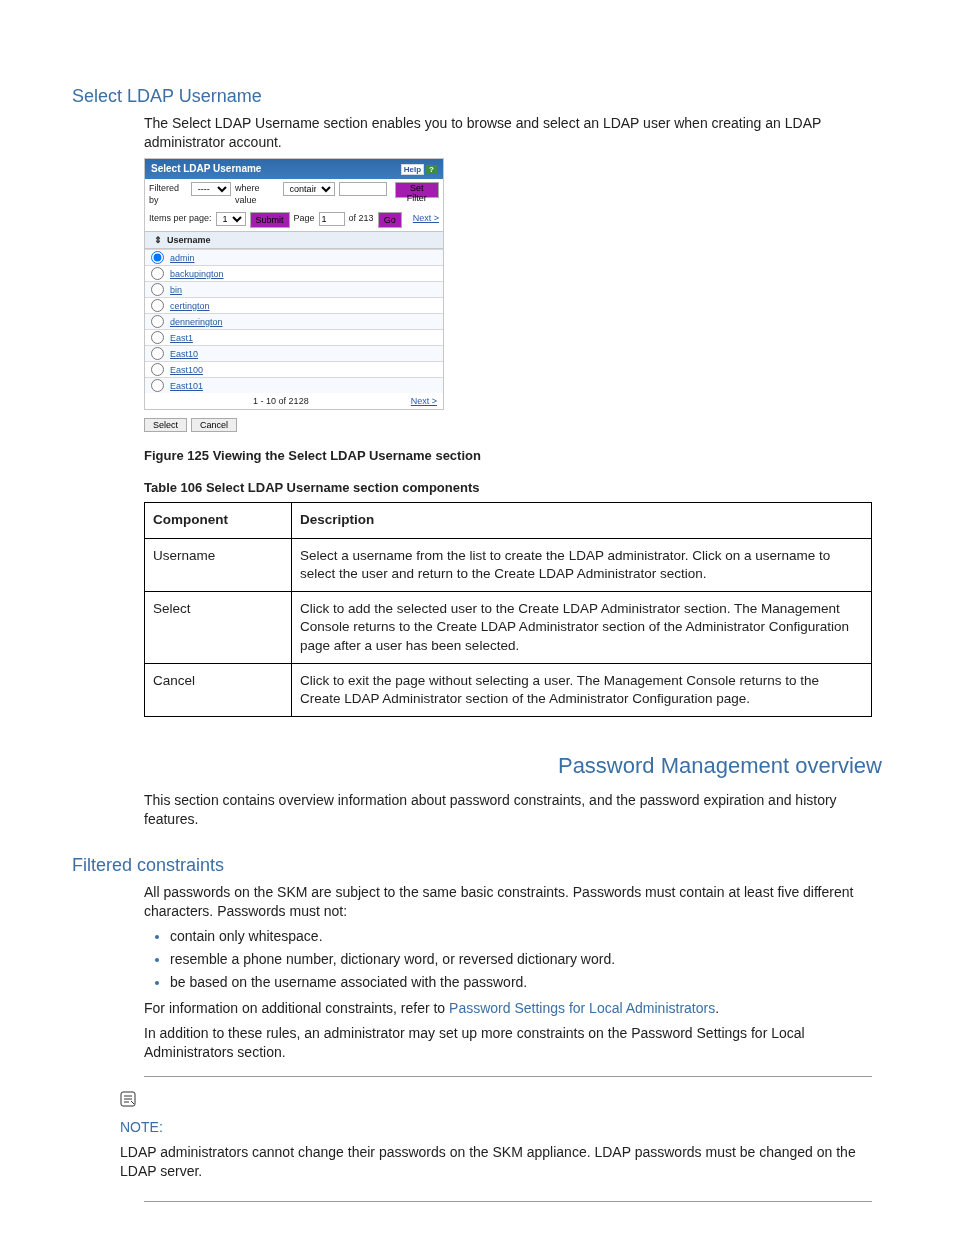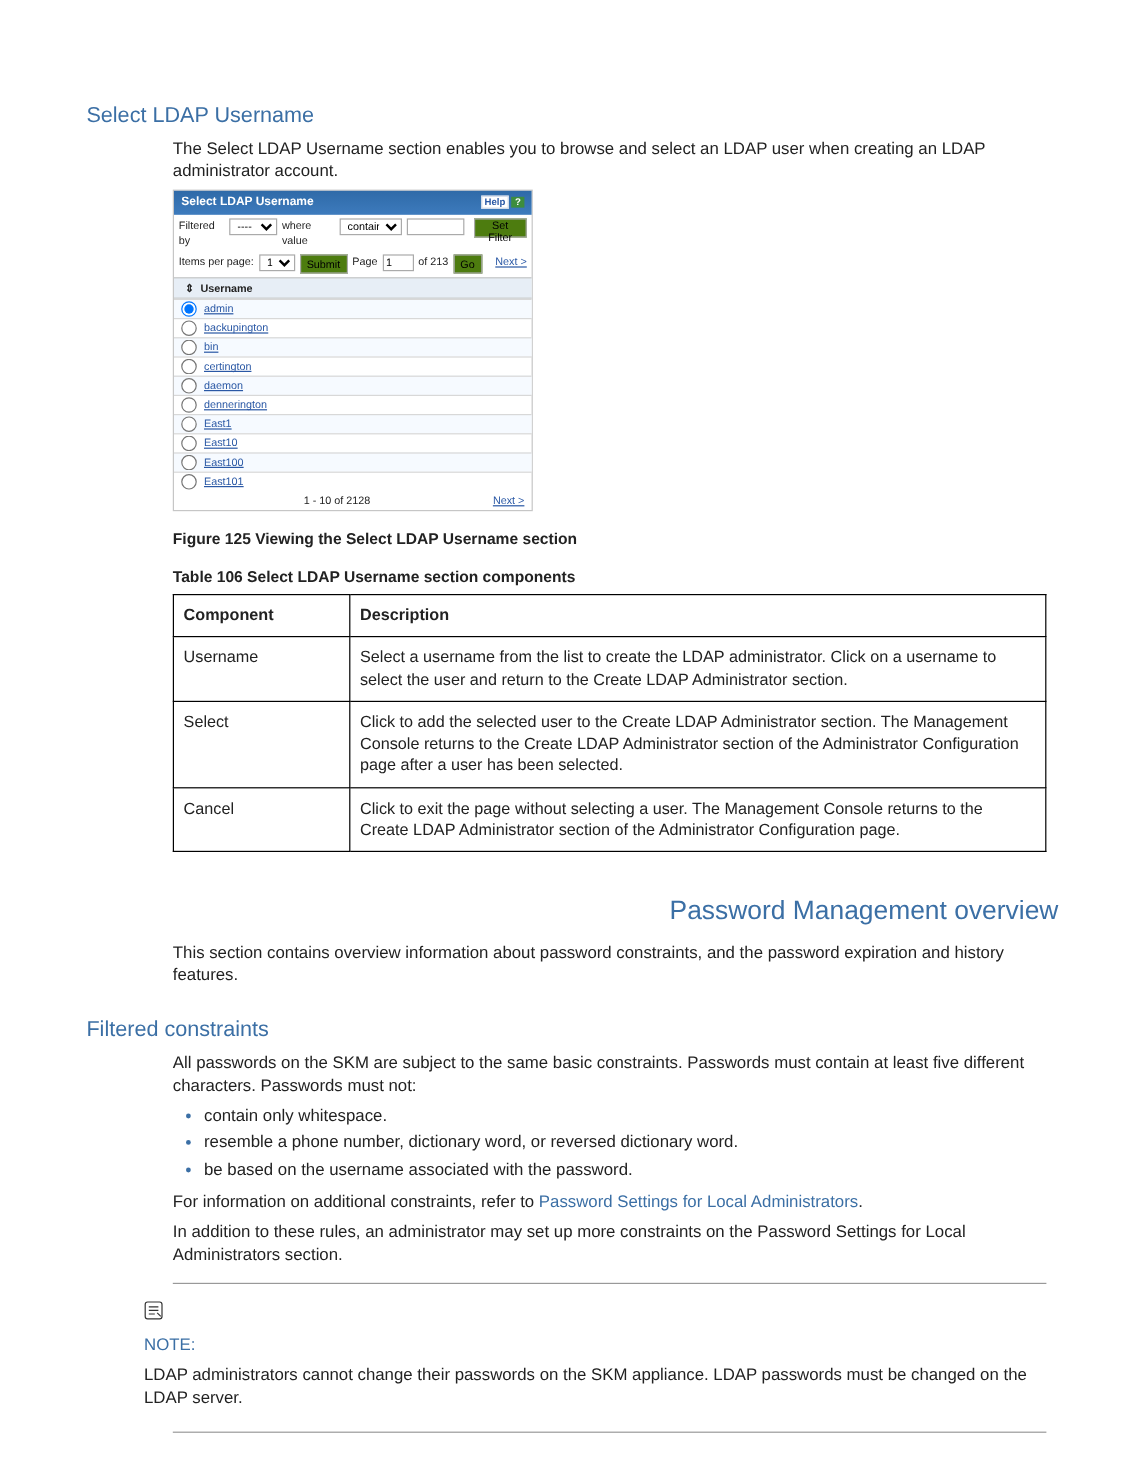--- a/index.html
+++ b/index.html
@@ -26,21 +26,21 @@
   a.ln { color:#3b6fa5; text-decoration:none; }
   .hr { border:none; border-top:1px solid #999; margin:14px 0; }
   .note-h { color:#3b6fa5; font-size:14px; margin:0; }
   .note-icon { display:inline-block; margin-right:6px; vertical-align:middle; }
 
   
   .mini { border:1px solid #c6c6c6; width:298px; font-size:9px; background:#fff; margin-top:2px;}
   .mini-title { background:linear-gradient(#2f6aa8,#3d7bbd); color:#fff; font-weight:bold; padding:3px 6px; display:flex; justify-content:space-between; font-size:10px;}
   .mini-bar { display:flex; align-items:flex-start; gap:4px; padding:3px 4px; }
   .mini select, .mini input[type=text] { font-size:9px; height:14px; border:1px solid #aaa; background:#fff; padding:0 2px; box-sizing:border-box;}
-  .mini button { font-size:9px; height:16px; padding:0 5px; background:#4d7c0f; border:1px solid #aaa; cursor:pointer;}
+  .mini button { font-size:9px; height:16px; padding:0 5px; background:#a21caf; border:1px solid #aaa; cursor:pointer;}
   .mini-row { display:flex; align-items:center; border-top:1px solid #d8d8d8; padding:1px 4px; }
   .mini-row:nth-child(odd){background:#f6faff;}
   .mini-head { background:#e7eef6; font-weight:bold; border-top:1px solid #c6c6c6; border-bottom:1px solid #c6c6c6; padding:2px 4px; display:flex;}
   .mini-radio { margin:0 6px 0 2px; }
   .mini a { color:#2a58a5; text-decoration:underline; }
   .mini-foot { display:flex; justify-content:space-between; padding:2px 6px; font-size:9px;}
   .mini-help { background:#fff; color:#2a58a5; padding:0 2px; font-size:8px; border:1px solid #cfd8e6;}
   .mini-qm { background:#3d8d3d; color:#fff; padding:0 3px; margin-left:2px; font-size:8px;}
   .below-mini { margin-top:4px; }
 </style>
@@ -94,24 +94,20 @@
       <div class="mini-row">
           <input type="radio" class="mini-radio" style="">
           <a href="#">bin</a>
         </div>
       <div class="mini-row">
           <input type="radio" class="mini-radio" style="">
           <a href="#">certington</a>
         </div>
       <div class="mini-row">
           <input type="radio" class="mini-radio" style="">
-          <a href="#">daemon</a>
-        </div>
-      <div class="mini-row">
-          <input type="radio" class="mini-radio" style="">
           <a href="#">dennerington</a>
         </div>
       <div class="mini-row">
           <input type="radio" class="mini-radio" style="">
           <a href="#">East1</a>
         </div>
       <div class="mini-row">
           <input type="radio" class="mini-radio" style="">
           <a href="#">East10</a>
         </div>
@@ -122,20 +118,24 @@
       <div class="mini-row">
           <input type="radio" class="mini-radio" style="">
           <a href="#">East101</a>
         </div>
     </div>
     <div class="mini-foot">
       <span></span>
       <span>1 - 10 of 2128</span>
       <a href="#">Next &gt;</a>
     </div>
+  </div>
+  <div class="below-mini">
+    <button style="font-size:9px;padding:1px 8px;border:1px solid #aaa;background:#eee">Select</button>
+    <button style="font-size:9px;padding:1px 8px;border:1px solid #aaa;background:#eee">Cancel</button>
   </div>
 
   <p class="figcap">Figure 125 Viewing the Select LDAP Username section</p>
   <p class="figcap">Table 106 Select LDAP Username section components</p>
 
   <table class="doc">
     <tbody>
         <tr>
       <th style="width:130px">Component</th>
       <th>Description</th>

